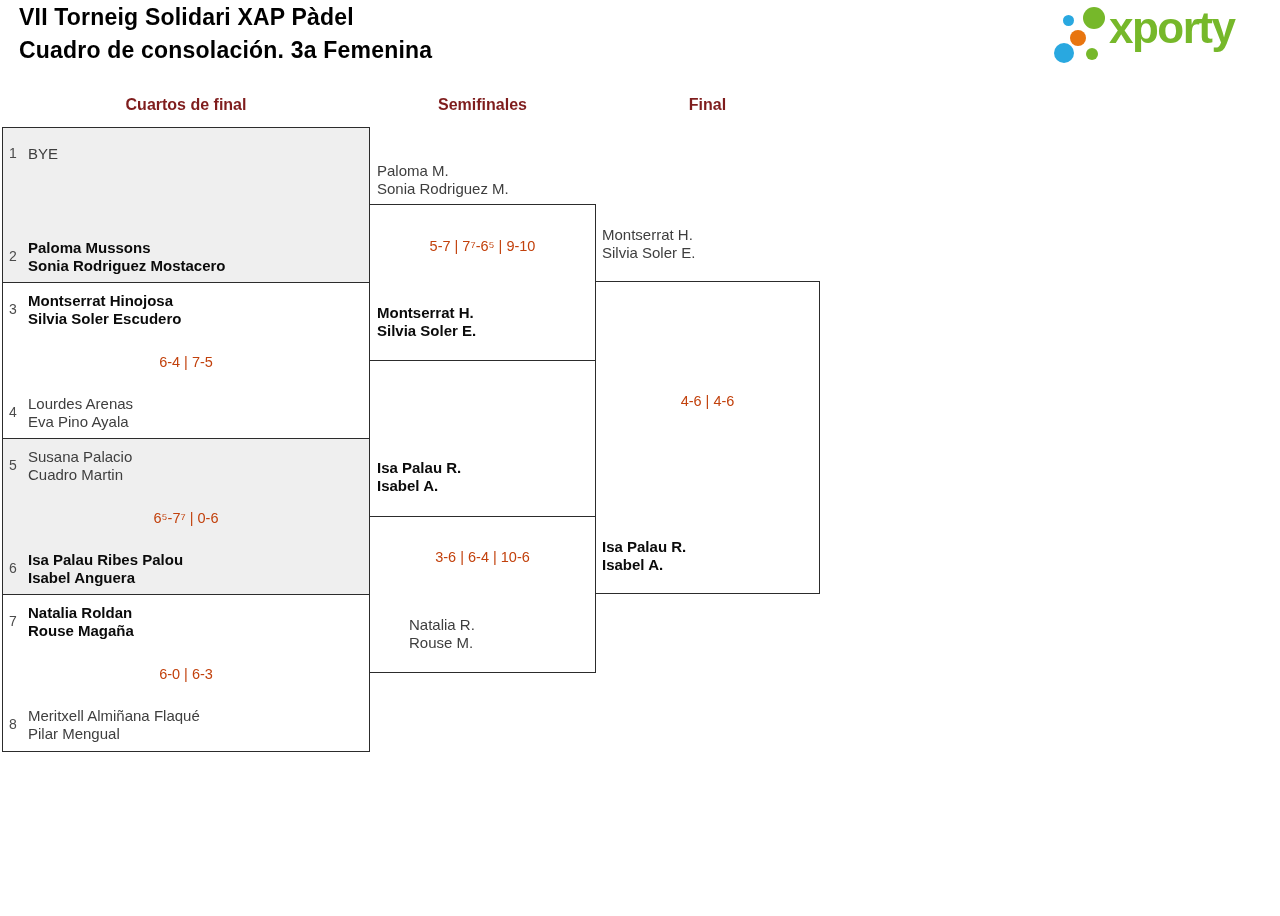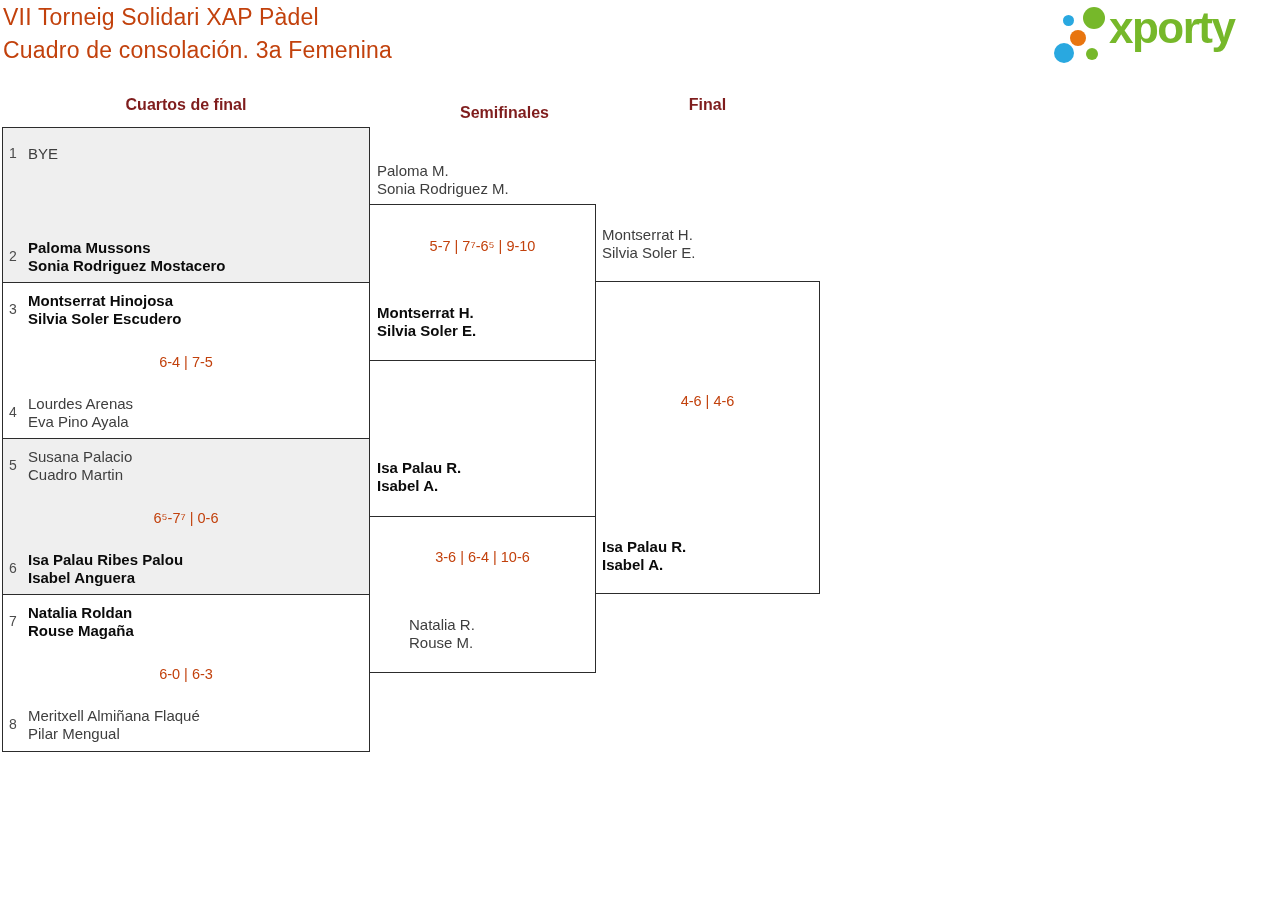--- a/index.html
+++ b/index.html
@@ -1,22 +1,22 @@
 <!DOCTYPE html>
 <html style="--brand-green: #76b82a; --brand-blue: #29a8e0; --brand-orange: #e8750f; --shaded-bg: #efefef; --line: #2c2c2c;"><head>
 <meta charset="utf-8">
 <style>
   html,body { margin:0; padding:0; background:#fff; }
   .page {
     position:relative; width:1280px; height:916px; background:#fff;
     font-family:"Liberation Sans", sans-serif; overflow:hidden;
   }
   .title-line {
-    position:absolute; left:3px; font-size:23px; font-weight:400;
-    color:#c2410c; letter-spacing:.2px; white-space:nowrap;
+    position:absolute; left:19px; font-size:23px; font-weight:700;
+    color:#000000; letter-spacing:.2px; white-space:nowrap;
   }
   .t1 { top:4px; }
   .t2 { top:37px; }
 
   
   .logo { position:absolute; left:1046px; top:6px; width:232px; height:64px; }
   .dot { position:absolute; border-radius:50%; }
   .d-blue-sm  { left:17px; top:9px;  width:11px; height:11px; background:var(--brand-blue,#29a8e0); }
   .d-green-lg { left:37px; top:1px;  width:22px; height:22px; background:var(--brand-green,#76b82a); }
   .d-orange   { left:24px; top:24px; width:16px; height:16px; background:var(--brand-orange,#e8750f); }
@@ -26,21 +26,21 @@
     position:absolute; left:63px; top:-3px; font-size:44px; font-weight:800;
     letter-spacing:-1.5px; color:var(--brand-green,#76b82a); white-space:nowrap;
   }
 
   
   .round-header {
     position:absolute; top:96px; text-align:center; font-size:16px;
     font-weight:700; color:#7f1d1d;
   }
   .rh-qf { left:2px;   width:368px; }
-  .rh-sf { left:391px; width:227px;margin-top:8px; }
+  .rh-sf { left:369px; width:227px; }
   .rh-f  { left:595px; width:225px; }
 
   
   .box { position:absolute; box-sizing:border-box; border:1px solid #2c2c2c; }
   .qf1 { left:2px; top:127px; width:368px; height:156px; background:var(--shaded-bg,#efefef); }
   .qf2 { left:2px; top:282px; width:368px; height:157px; background:#fff; }
   .qf3 { left:2px; top:438px; width:368px; height:157px; background:var(--shaded-bg,#efefef); }
   .qf4 { left:2px; top:594px; width:368px; height:158px; background:#fff; }
   .sf1 { left:369px; top:204px; width:227px; height:157px; background:transparent; }
   .sf2 { left:369px; top:516px; width:227px; height:157px; background:transparent; }

